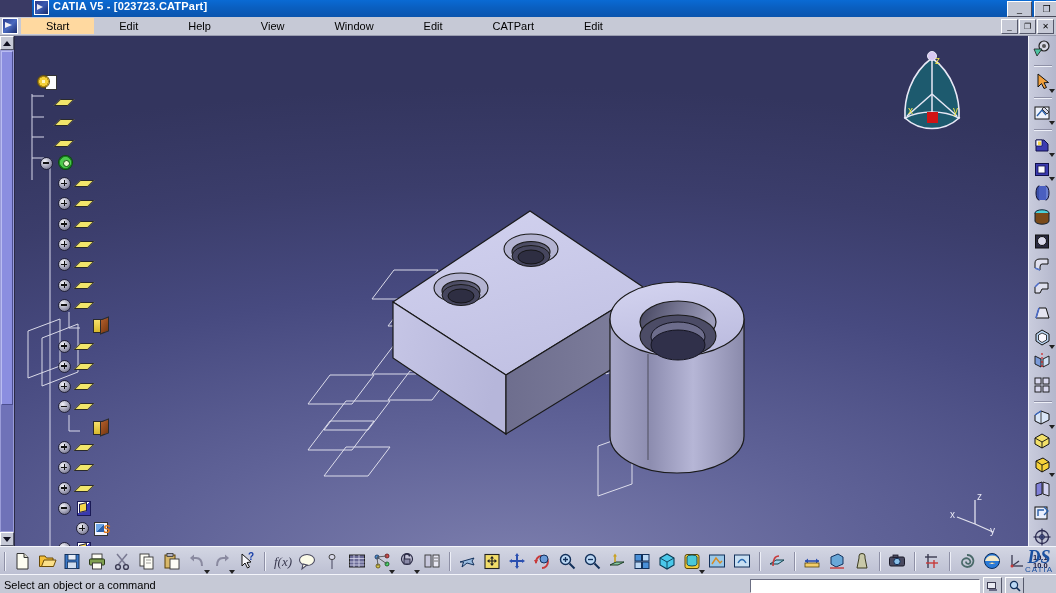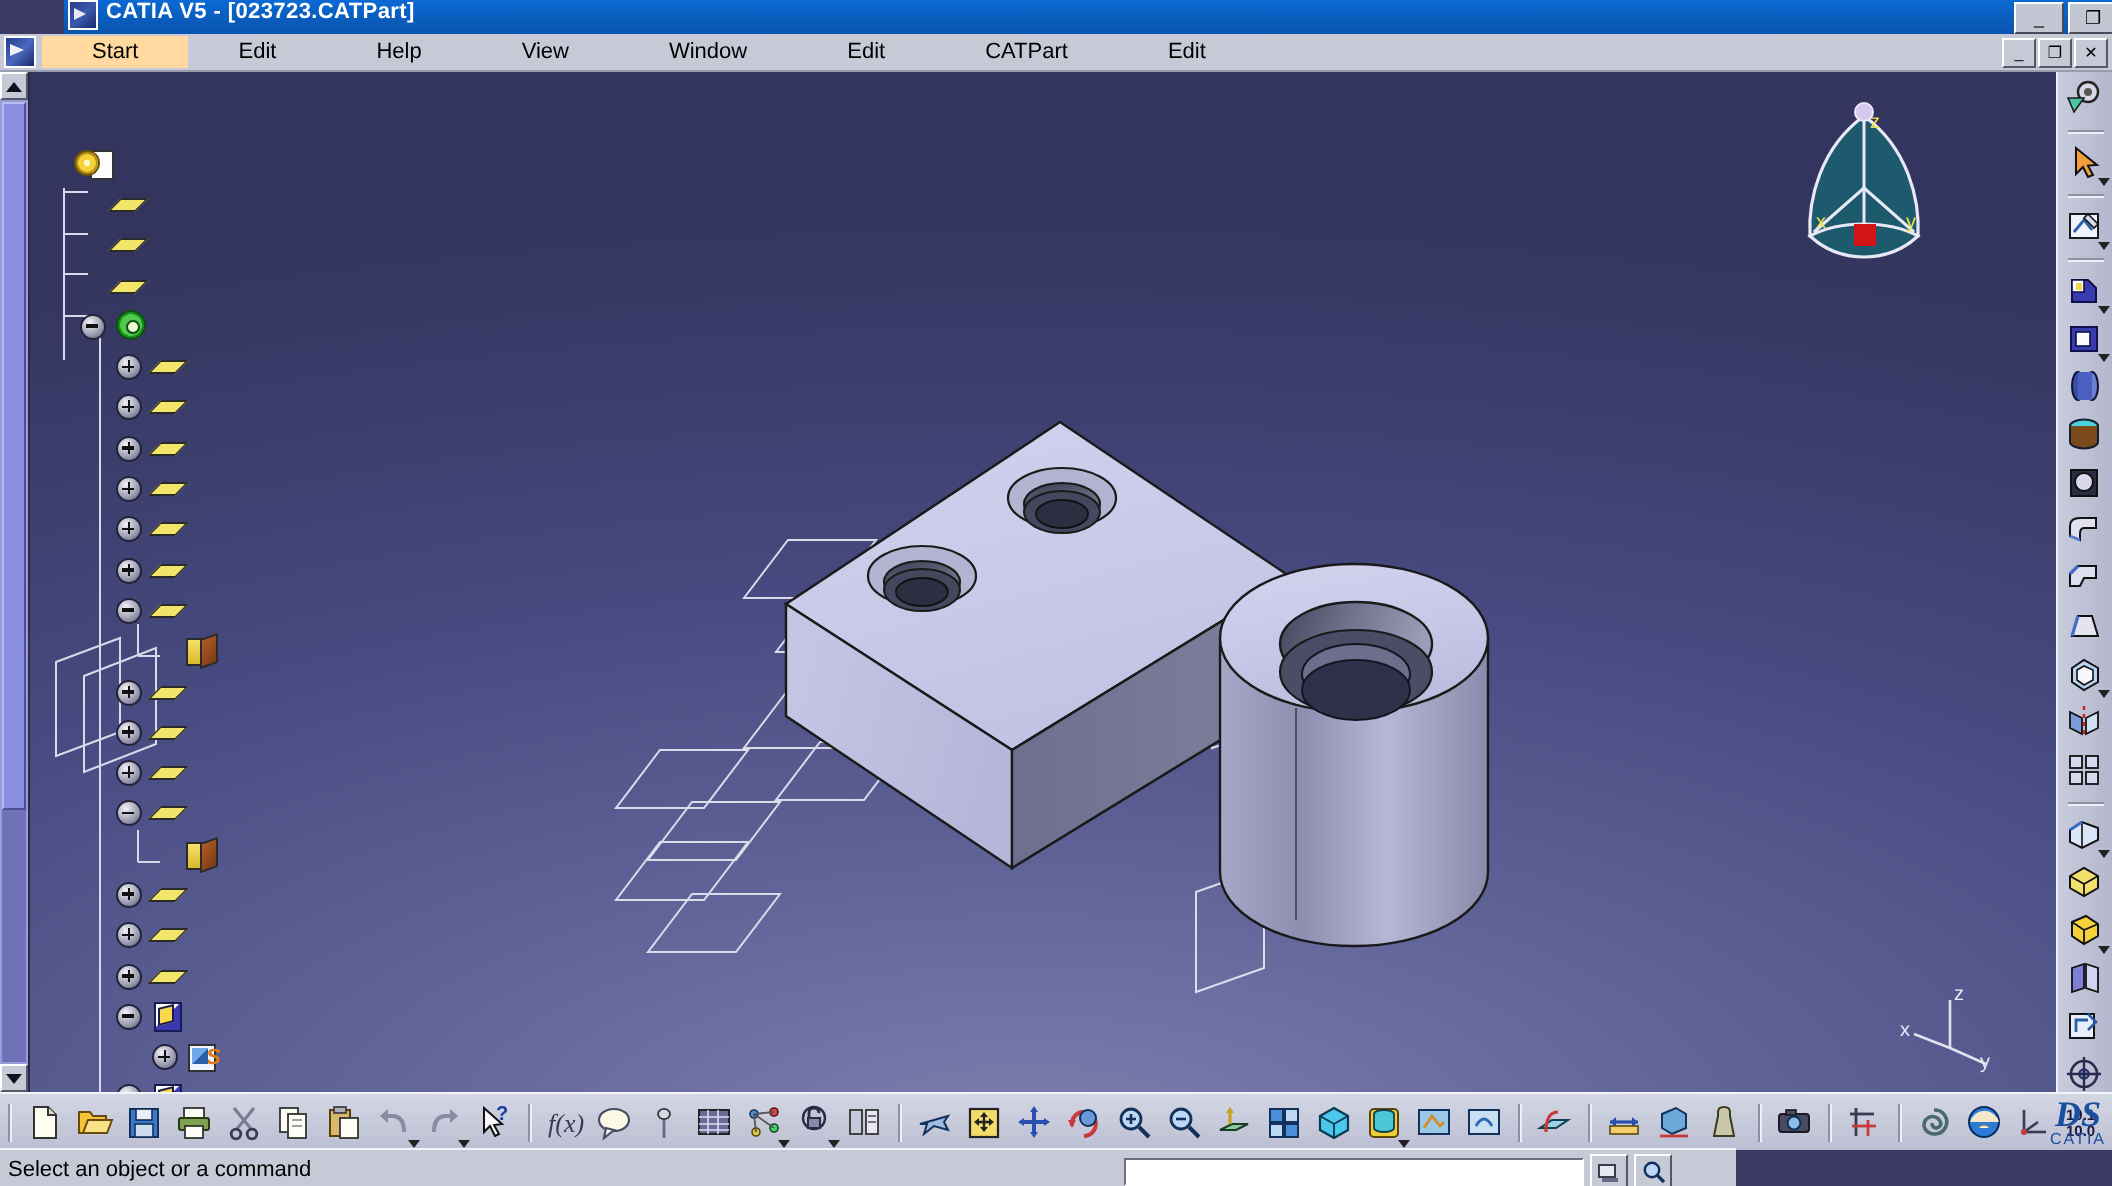--- a/index.html
+++ b/index.html
@@ -195,21 +195,21 @@
     position:absolute;left:0;top:546px;width:1056px;height:28px;
     background:linear-gradient(to bottom,#d3d6e3,#bcbfd2);
     border-top:1px solid #f4f5fb;
     display:flex;align-items:center;
   }
   .bbtn{width:25px;height:25px;position:relative;flex:none;display:flex;align-items:center;justify-content:center;}
   .bsep{width:1px;height:19px;background:#8e90a6;border-right:1px solid #eef0f8;margin:0 4px;flex:none;}
 
   
   .status{
-    position:absolute;left:0;top:574px;width:868px;height:19px;
+    position:absolute;left:0;top:574px;width:1056px;height:19px;
     background:#c6c9d6;display:flex;align-items:center;
     border-top:1px solid #f4f5fb;
   }
   .status-text{
     margin-left:4px;color:#000;font-size:11px;flex:none;
   }
   .cmd-wrap{position:absolute;right:32px;top:2px;display:flex;align-items:center;}
   .cmd-input{
     width:230px;height:14px;background:#fff;
     border:1px solid #6b6e82;border-right-color:#fff;border-bottom-color:#fff;

